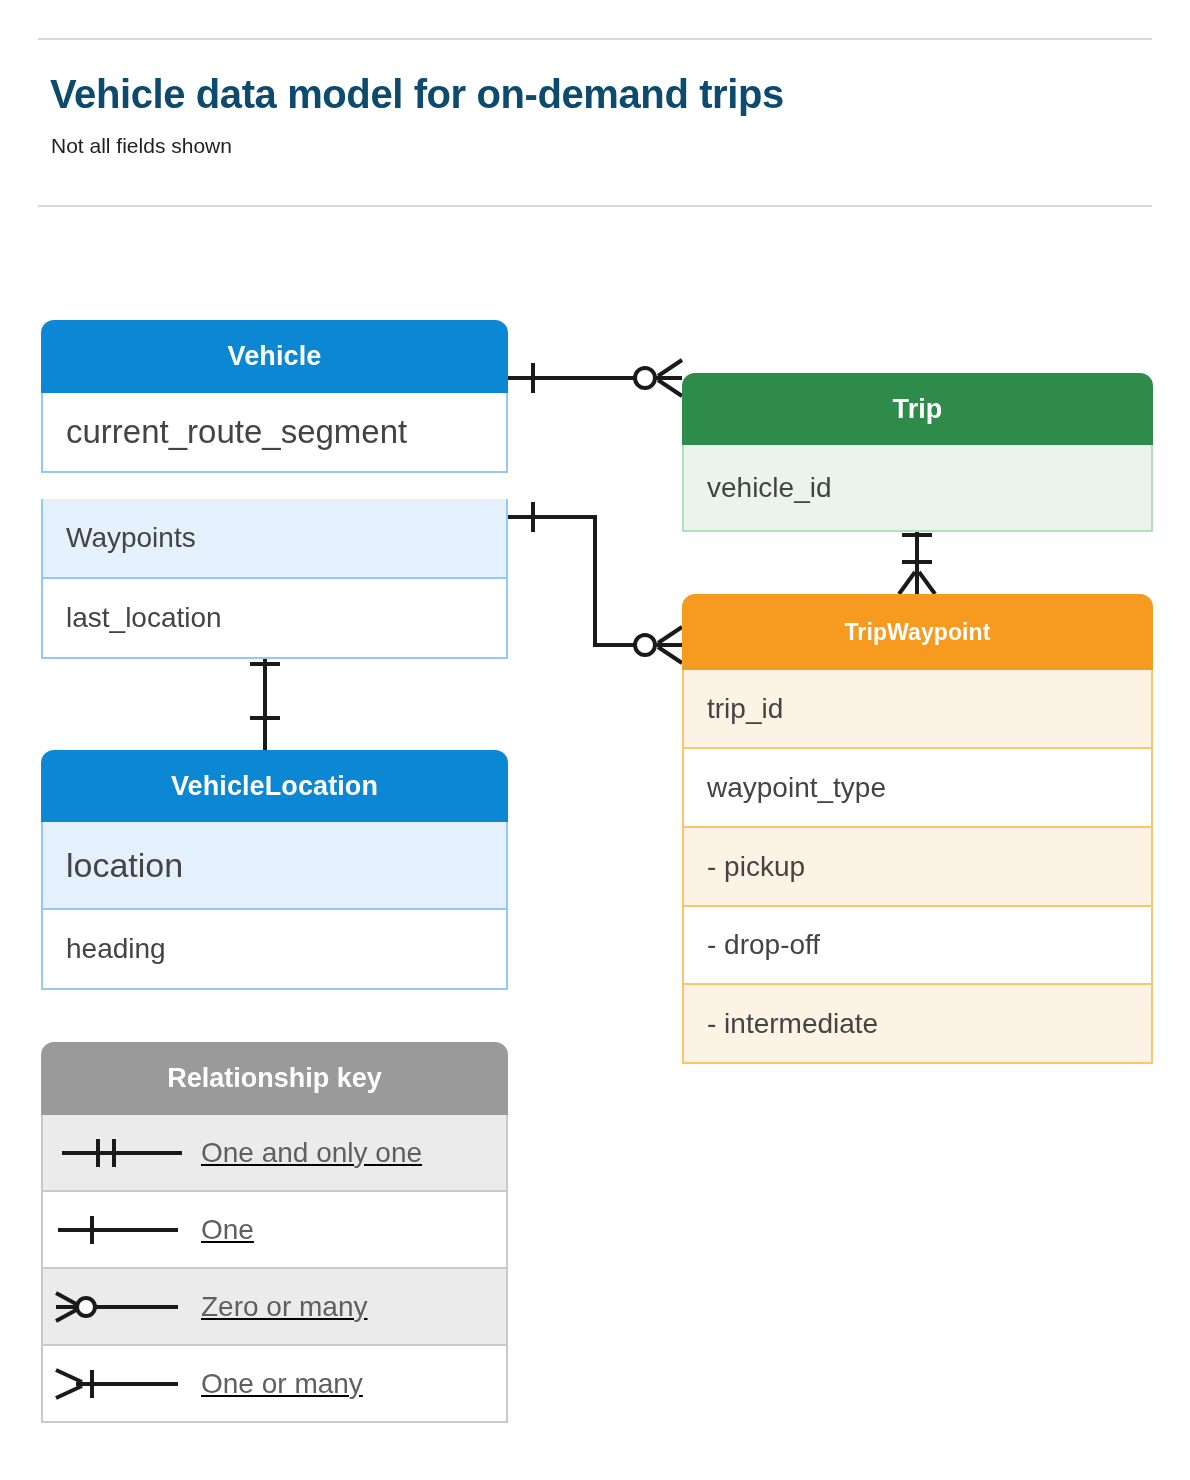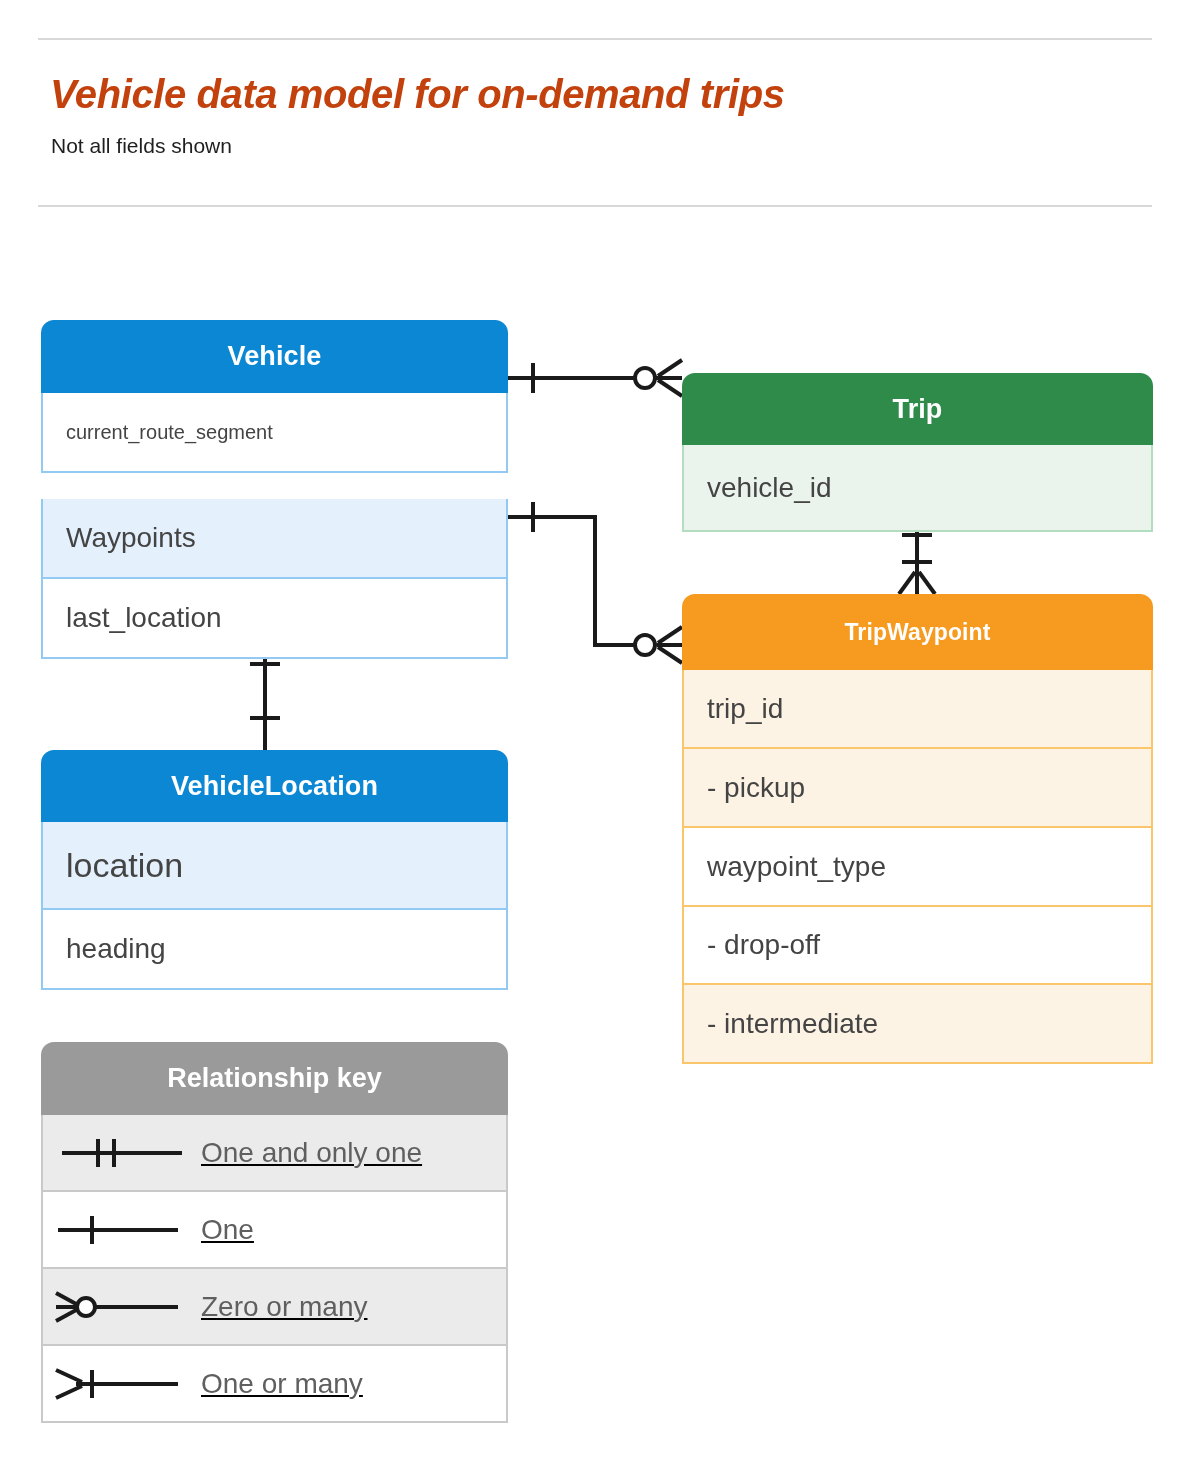--- a/index.html
+++ b/index.html
@@ -23,24 +23,23 @@
     background: #d8d8d8;
   }
   .rule.top    { top: 38px; }
   .rule.bottom { top: 205px; }
 
   .doc-title {
     position: absolute;
     left: 50px; top: 72px;
     font-size: 40px;
     font-weight: bold;
-    color: #c2410c;
+    color: #0c4a6e;
     letter-spacing: -0.4px;
     white-space: nowrap;
-    font-style: italic;
   }
   .doc-subtitle {
     position: absolute;
     left: 51px; top: 134px;
     font-size: 21px;
     color: #1f1f1f;
     white-space: nowrap;
   }
 
   
@@ -181,21 +180,21 @@
       <line x1="250" y1="718" x2="280" y2="718"></line>
     </g>
 
   </g>
 </svg>
 
 <div class="entity theme-blue" style="left:41px; top:320px; width:467px;">
   <div class="entity-header" style="height:73px; font-size:27px;">
     <span>Vehicle</span>
   </div>
-  <div class="entity-row first" style="height:80px; font-size:20px;">
+  <div class="entity-row first" style="height:80px; font-size:33px;">
     <span>current_route_segment</span>
   </div>
   <div class="entity-row hl" style="height:80px; font-size:28px;margin-top:26px;">
     <span>Waypoints</span>
   </div>
   <div class="entity-row" style="height:80px; font-size:28px;">
     <span>last_location</span>
   </div>
 </div>
 
@@ -208,25 +207,25 @@
   </div>
 </div>
 
 <div class="entity theme-orange" style="left:682px; top:594px; width:471px;">
   <div class="entity-header" style="height:76px; font-size:23px;">
     <span>TripWaypoint</span>
   </div>
   <div class="entity-row hl first" style="height:79px; font-size:28px;">
     <span>trip_id</span>
   </div>
+  <div class="entity-row" style="height:79px; font-size:28px;">
+    <span>waypoint_type</span>
+  </div>
   <div class="entity-row hl" style="height:79px; font-size:28px;">
     <span>  -  pickup</span>
-  </div>
-  <div class="entity-row" style="height:79px; font-size:28px;">
-    <span>waypoint_type</span>
   </div>
   <div class="entity-row" style="height:78px; font-size:28px;">
     <span>  -  drop-off</span>
   </div>
   <div class="entity-row hl" style="height:79px; font-size:28px;">
     <span>  -  intermediate</span>
   </div>
 </div>
 
 <div class="entity theme-blue" style="left:41px; top:750px; width:467px;">

